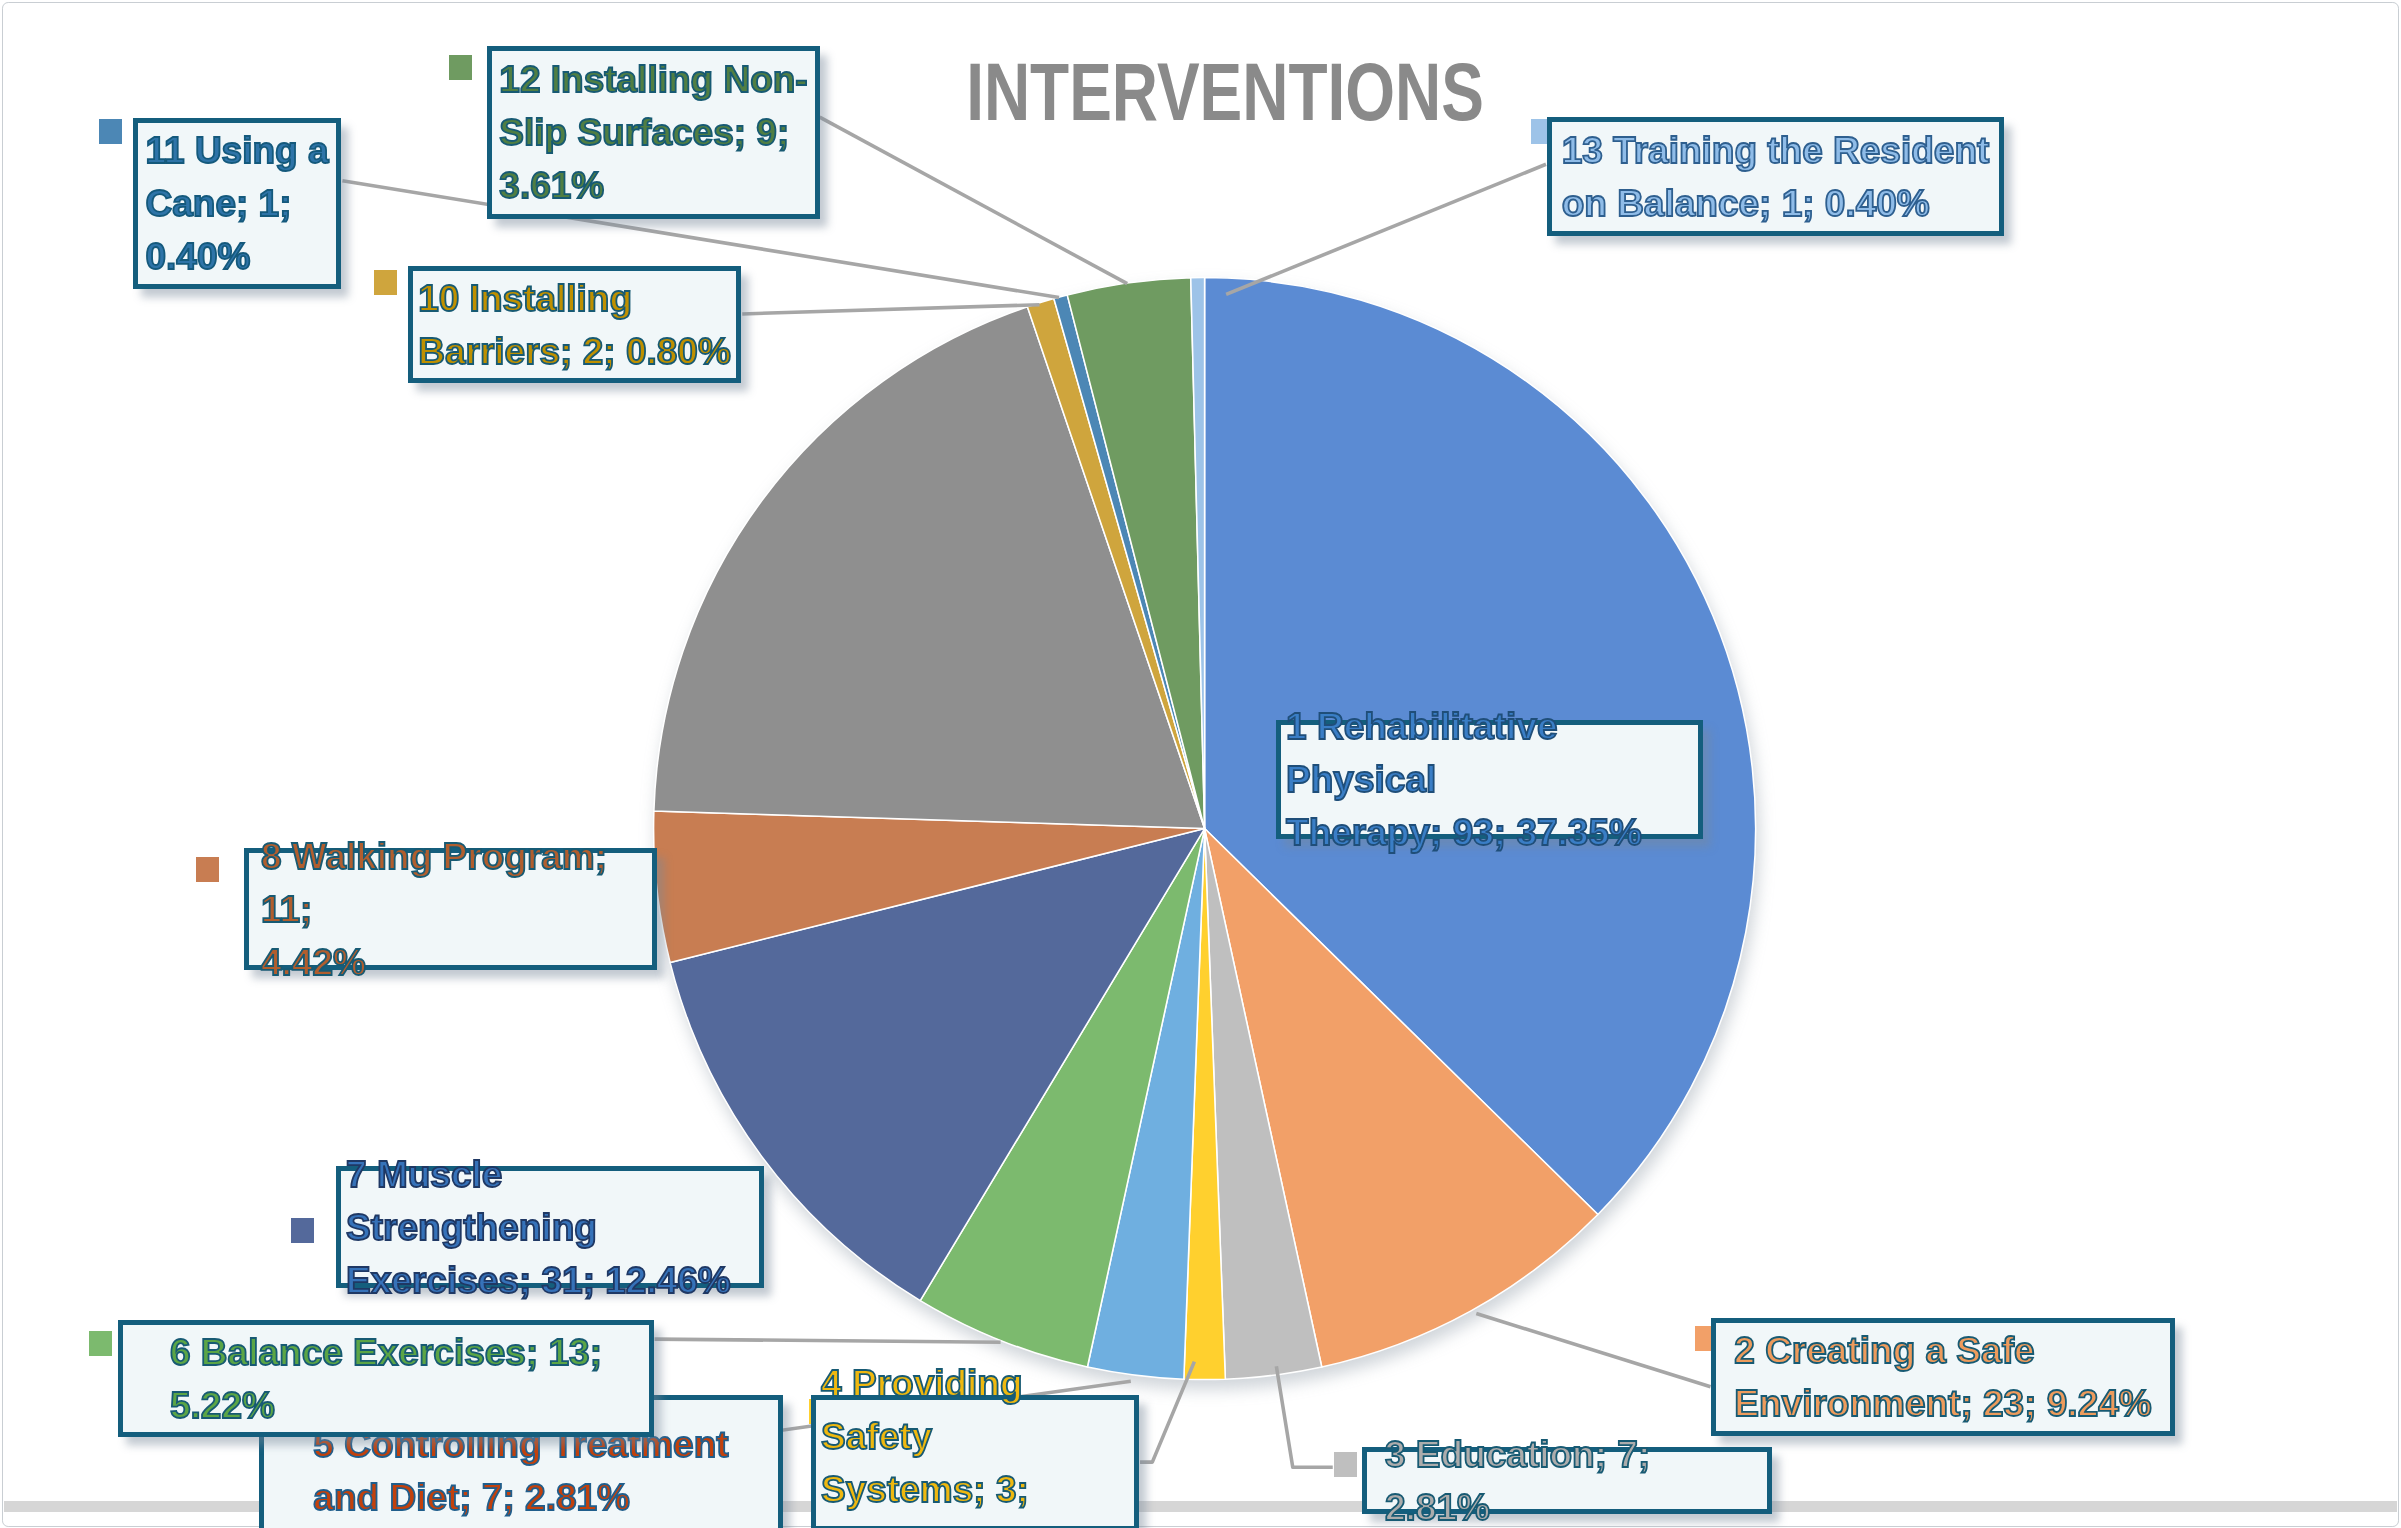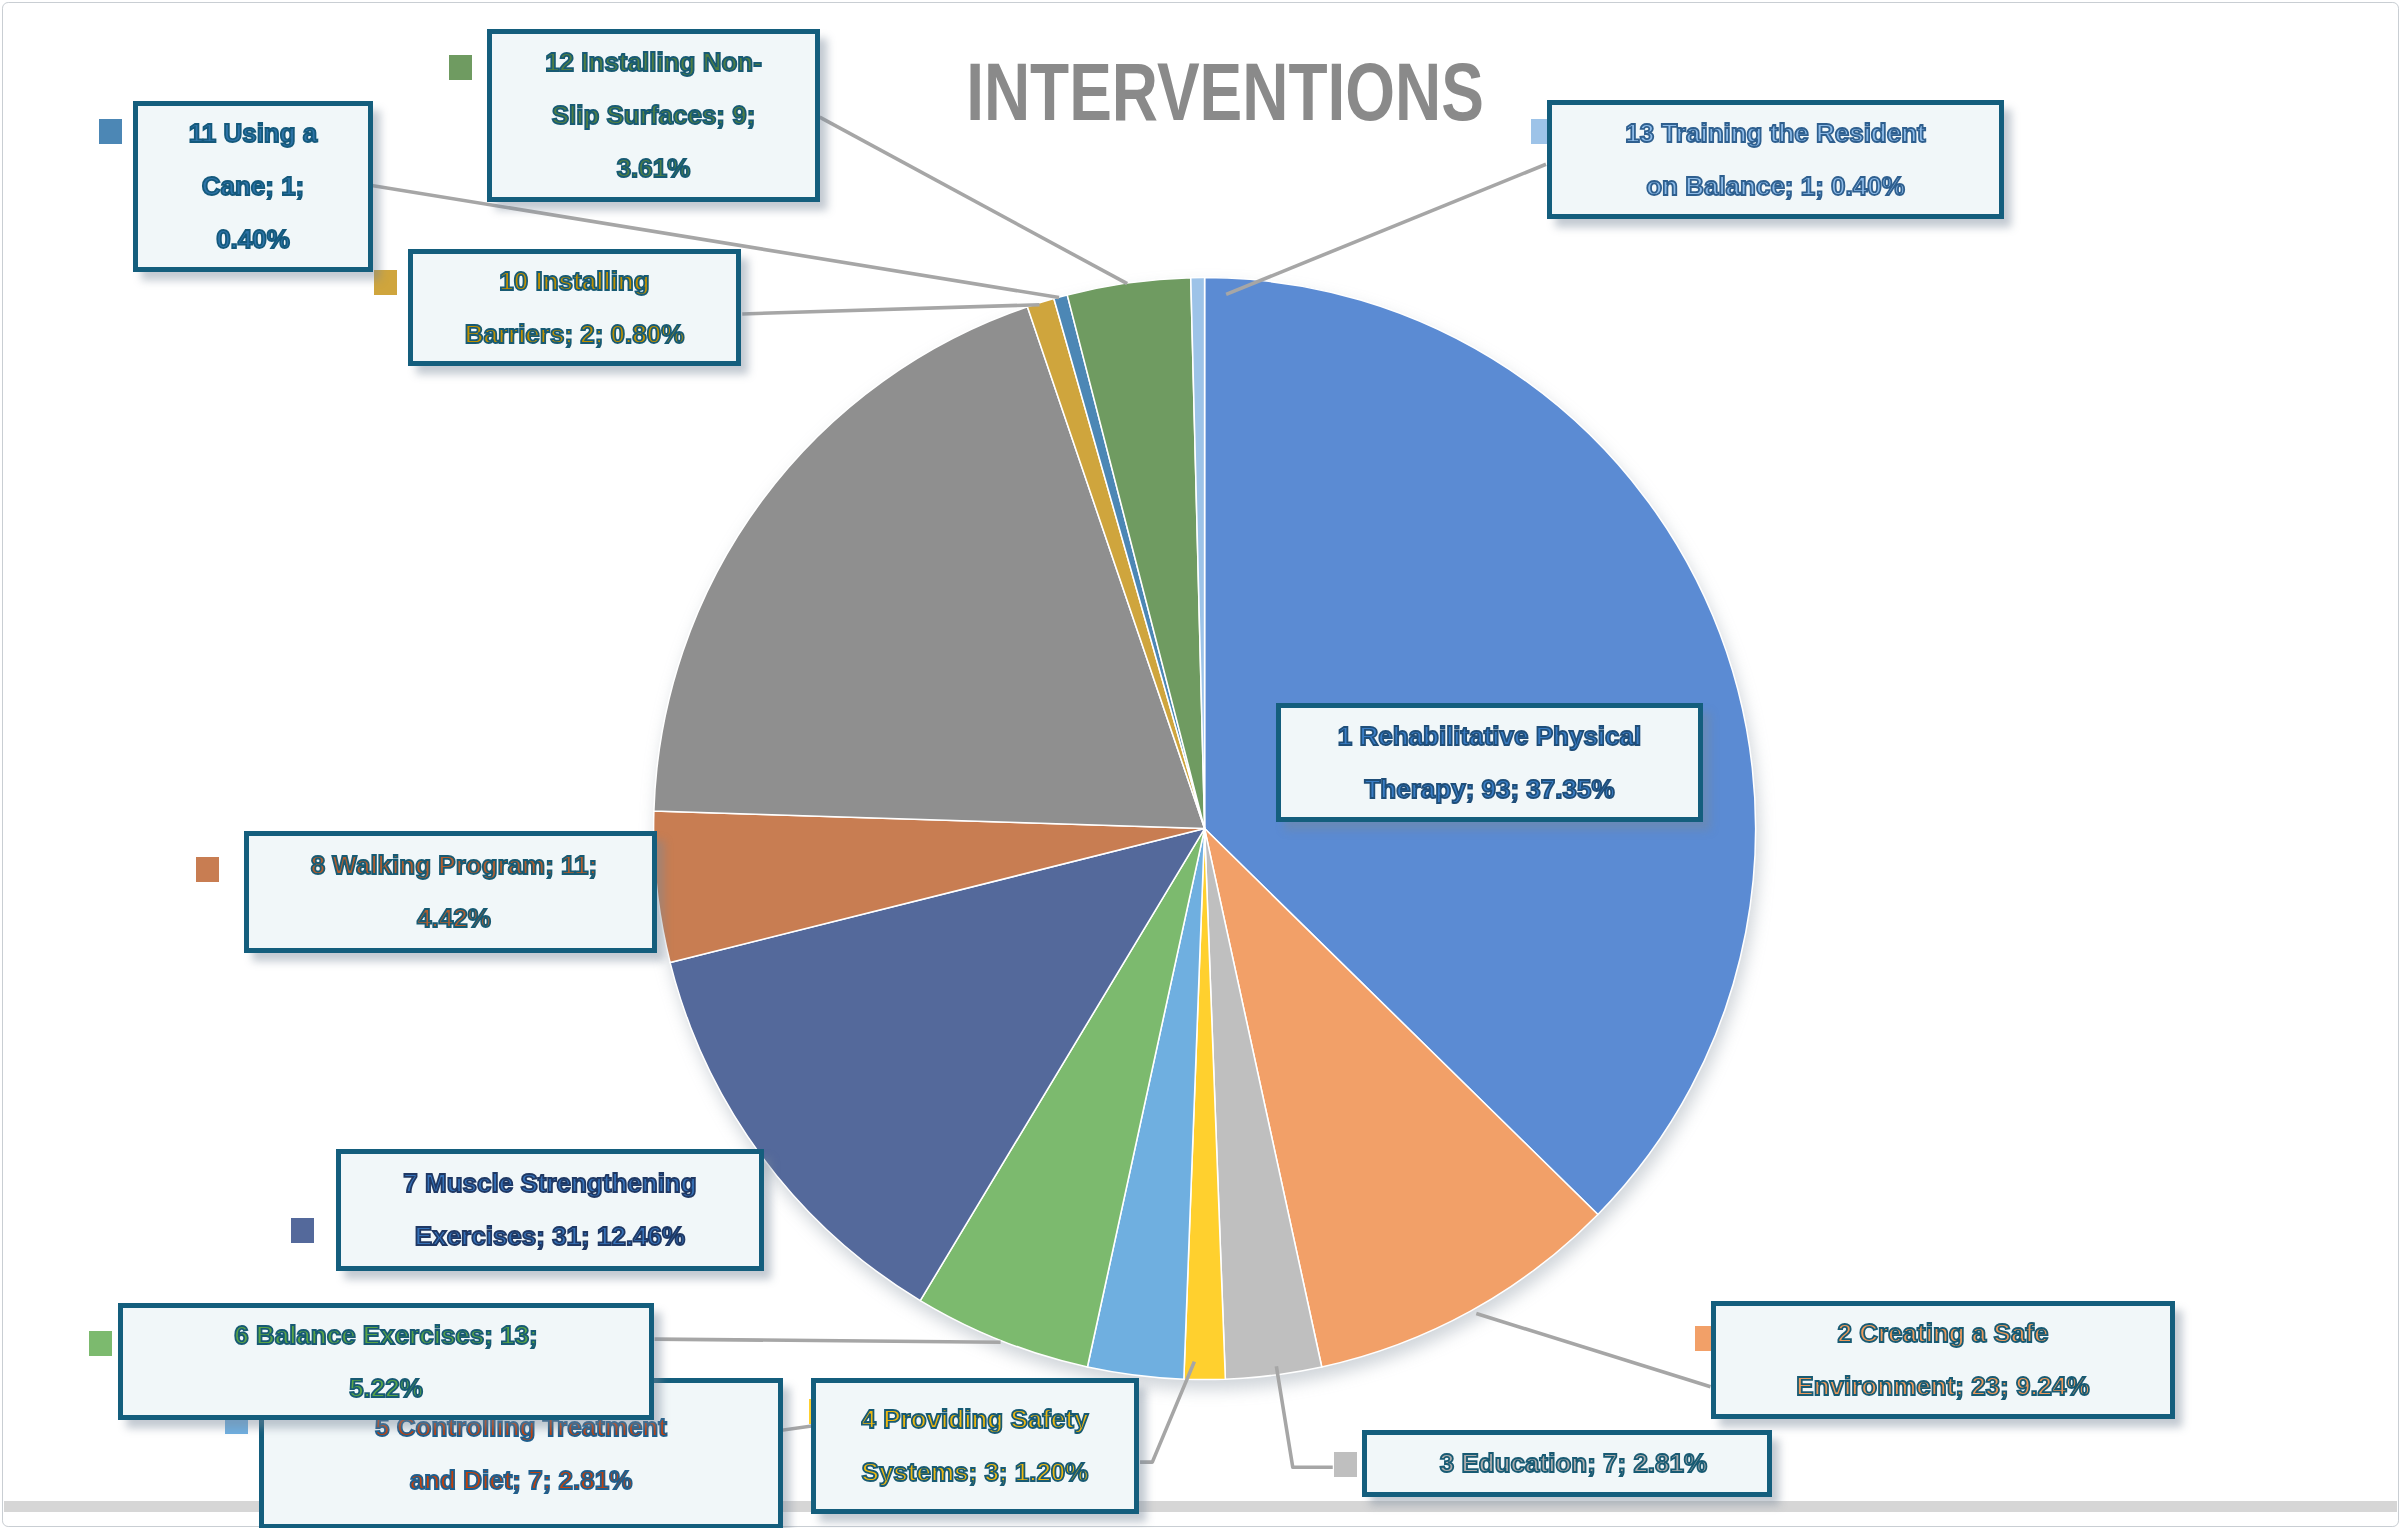--- a/index.html
+++ b/index.html
@@ -7,23 +7,23 @@
        font-family:"Liberation Sans", sans-serif;}
   #frame{position:absolute;inset:2.1px;border:1.5px solid #C9CED3;border-radius:6.2px;background:#ffffff;}
   #stage{position:absolute;inset:0;}
   #pie-svg{position:absolute;left:0;top:0;}
   .pieshadow{filter:drop-shadow(6px 18px 16px rgba(110,125,140,.32));}
   #chart-title{position:absolute;left:866px;top:45px;width:718px;text-align:center;
       font-weight:bold;font-size:82px;color:#8A8A8A;letter-spacing:0px;
       transform:scaleX(.78);transform-origin:center;white-space:nowrap;}
   .callout{position:absolute;box-sizing:border-box;background:#F1F7F9;
       border:5.6px solid #145E7D;box-shadow:7.7px 8.7px 8.2px rgba(120,136,152,.45);
-      display:flex;align-items:center;justify-content:center;text-align:center;
-      font-weight:bold;font-size:26px;line-height:53px;white-space:pre-line;
-      padding:2.1px 5.1px;}
+      display:flex;align-items:center;justify-content:center;
+      font-weight:bold;font-size:37px;line-height:53px;white-space:pre-line;
+      padding:2.1px 5.1px;margin-top:17px;}
   .swatch{position:absolute;width:22.6px;height:24.6px;}
   #bottom-strip{position:absolute;left:3.6px;right:3.6px;top:1501px;height:11.3px;background:#D6D6D6;}
 </style>
 </head>
 <body>
 
 <div id="frame"></div>
 <div id="stage">
   <div id="chart-title">INTERVENTIONS</div>
   <svg id="pie-svg" width="2401" height="1529" viewBox="0 0 4684 2982">
@@ -74,21 +74,21 @@
     <div class="callout" style="left: 336px; top: 1149px; width: 428px; height: 122px; color: rgb(54, 114, 185); -webkit-text-stroke: 1.8px rgb(31, 56, 100);">7 Muscle Strengthening
 Exercises; 31; 12.46%</div>
     <div class="swatch" style="left: 196px; top: 857px; background: rgb(200, 125, 82);"></div>
     <div class="callout" style="left: 244px; top: 831px; width: 413px; height: 122px; color: rgb(177, 94, 46); padding-left: 12px; -webkit-text-stroke: 1.8px rgb(23, 90, 115);">8 Walking Program; 11;
 4.42%</div>
     <div class="swatch" style="left: 723px; top: 691px; background: rgb(143, 143, 143);"></div>
     <div class="swatch" style="left: 374px; top: 270px; background: rgb(207, 165, 61);"></div>
     <div class="callout" style="left: 408px; top: 249px; width: 333px; height: 117px; color: rgb(191, 144, 0); -webkit-text-stroke: 1.8px rgb(23, 90, 115);">10 Installing
 Barriers; 2; 0.80%</div>
     <div class="swatch" style="left: 99px; top: 119px; background: rgb(76, 135, 181);"></div>
-    <div class="callout" style="left: 133px; top: 101px; width: 240px; height: 171px; color: rgb(46, 116, 168); -webkit-text-stroke: 1.8px rgb(20, 89, 124);">11 Using a
+    <div class="callout" style="left: 133px; top: 101px; width: 208px; height: 171px; color: rgb(46, 116, 168); -webkit-text-stroke: 1.8px rgb(20, 89, 124);">11 Using a
 Cane; 1;
 0.40%</div>
     <div class="swatch" style="left: 449px; top: 55px; background: rgb(111, 155, 97);"></div>
     <div class="callout" style="left: 487px; top: 29px; width: 333px; height: 173px; color: rgb(80, 126, 67); -webkit-text-stroke: 1.8px rgb(23, 90, 115);">12 Installing Non-
 Slip Surfaces; 9;
 3.61%</div>
     <div class="swatch" style="left: 1531px; top: 119px; background: rgb(157, 195, 232);"></div>
     <div class="callout" style="left: 1547px; top: 100px; width: 457px; height: 119px; color: rgb(143, 188, 232); -webkit-text-stroke: 1.8px rgb(46, 95, 143);">13 Training the Resident
 on Balance; 1; 0.40%</div>
   </div>

